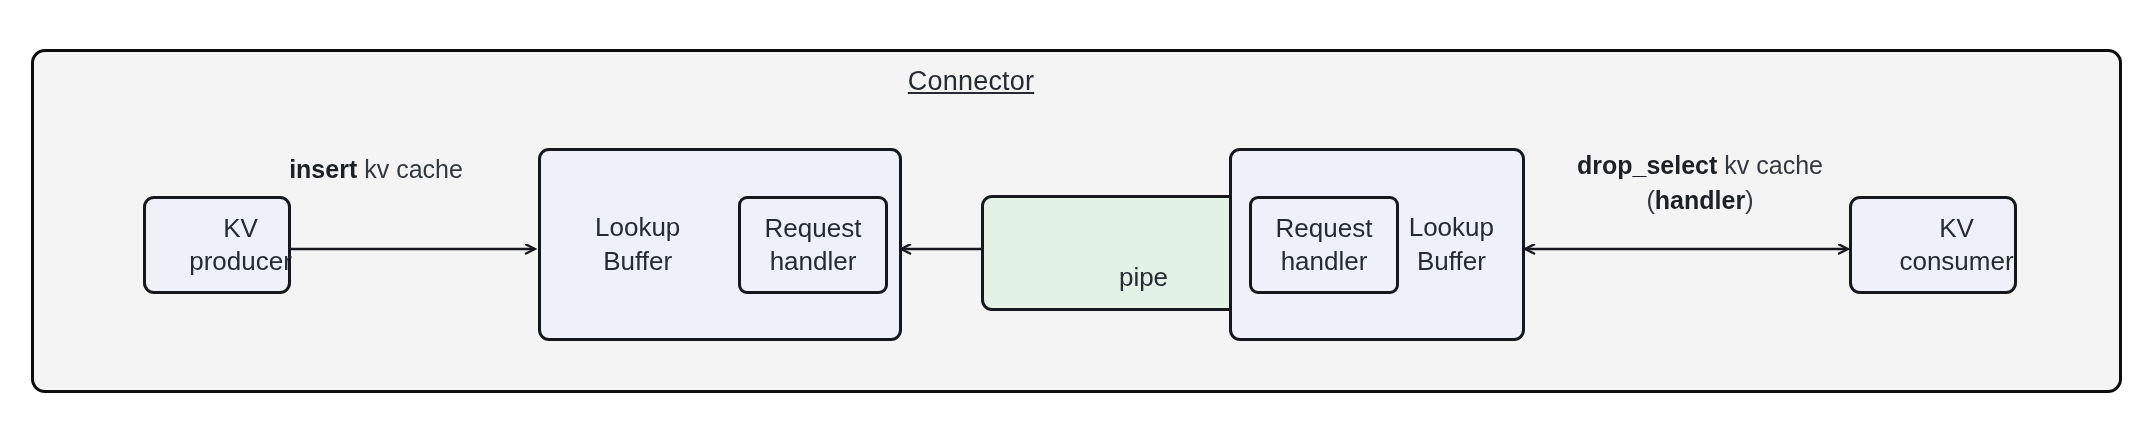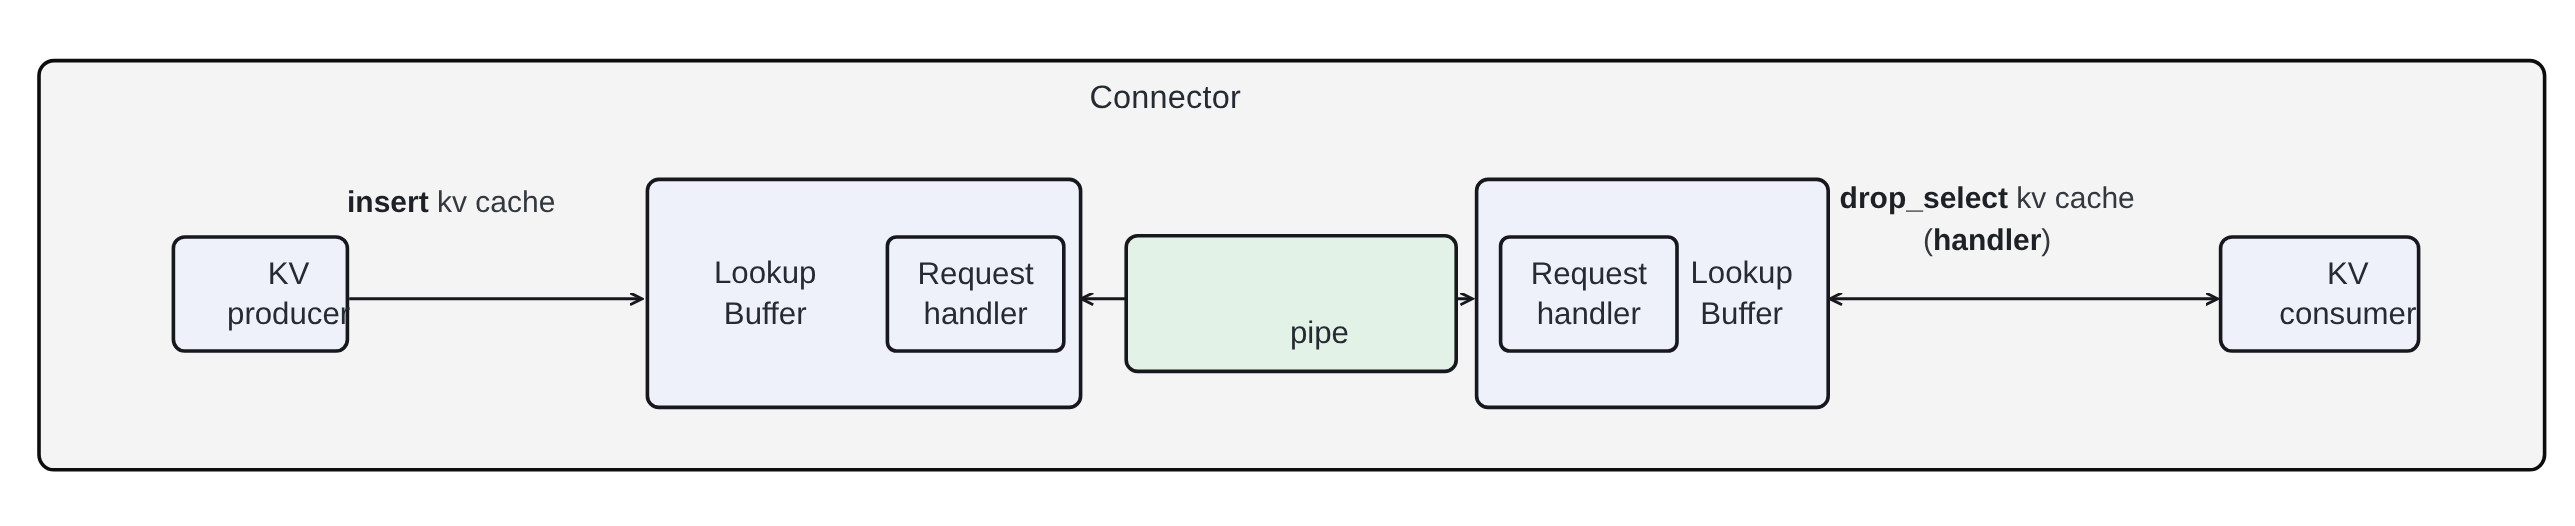--- a/index.html
+++ b/index.html
@@ -30,20 +30,21 @@
   }
   .connector-title {
     position: absolute;
     left: 0;
     top: 66px;
     width: 1942px;
     text-align: center;
     font-size: 27px;
     color: #262b33;
     letter-spacing: .2px;
+    text-decoration: underline;
   }
 
   
   .node {
     position: absolute;
     box-sizing: border-box;
     background: #eef0fa;
     border: 3px solid #16181d;
     border-radius: 11px;
     display: flex;
@@ -51,20 +52,21 @@
     justify-content: center;
     color: #262b33;
     font-size: 26px;
     line-height: 1.28;
     text-align: center;
     padding-left: 47px;
   }
   .node.green {
     background: #e3f2e6;
     border-color: #16181d;
+    margin-left: 44px;
   }
   .node .label { display: block; white-space: pre-line; }
 
   
   #kv-producer { left: 143px; top: 196px; width: 148px; height: 98px; }
   
   #kv-consumer { left: 1849px; top: 196px; width: 168px; height: 98px; }
 
   
   #lookup-buffer-left  { left: 538px;  top: 148px; width: 364px; height: 193px;
@@ -108,21 +110,21 @@
     position: absolute;
     text-align: center;
     font-size: 25px;
     line-height: 1.38;
     color: #33383f;
     white-space: nowrap;
     margin-top: 40px;
   }
   .edge-label b { font-weight: bold; color: #1d2025; }
   #label-insert      { left: 216px;  top: 112px; width: 320px; }
-  #label-drop-select { left: 1496px; top: 108px; width: 320px; }
+  #label-drop-select { left: 1540px; top: 108px; width: 320px; }
 </style>
 </head>
 <body>
 
 <div id="canvas">
 
   <div class="connector-box"></div>
   <div class="connector-title">Connector</div>
 
   <div class="node" id="kv-producer">

